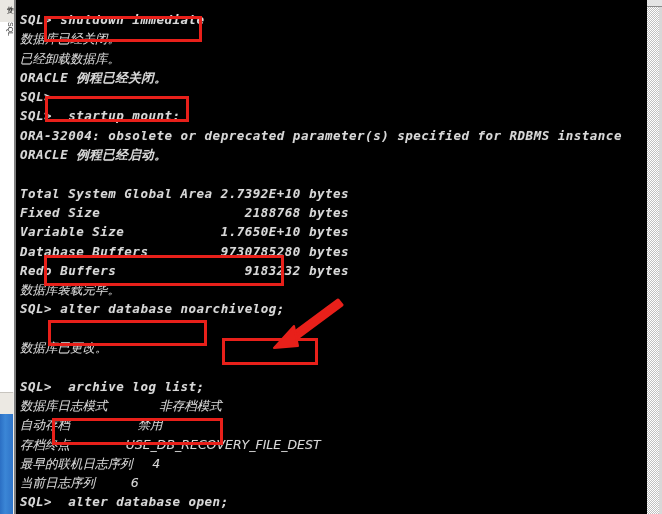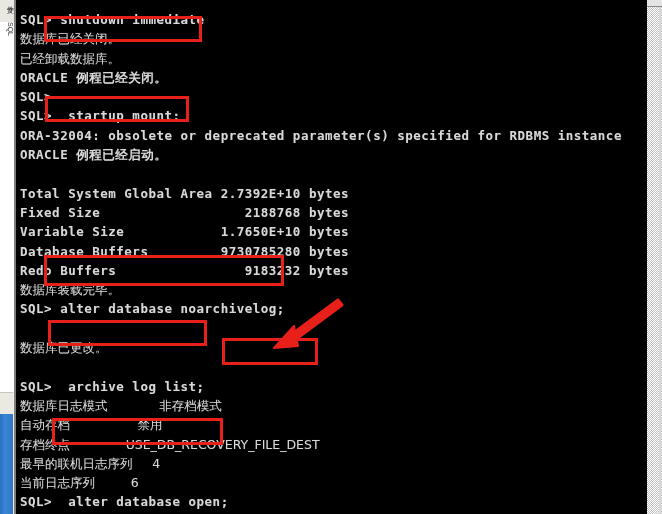--- a/index.html
+++ b/index.html
@@ -139,20 +139,21 @@
     width: 625px;
     height: 500px;
     color: #d8d8d8;
     font-family: "DejaVu Sans Mono", "Liberation Mono", monospace;
     font-size: 12.5px;
     line-height: 19.3px;
     white-space: pre;
     letter-spacing: 0.5px;
     font-weight: bold;
     text-shadow: 0 0 1px rgba(200,200,200,0.28);
+    font-style: italic;
   }
   .line {
     height: 19.3px;
     white-space: pre;
   }
   .cjk {
     font-family: "DejaVu Sans", "Liberation Sans", sans-serif;
     letter-spacing: 0px;
     font-weight: normal;
   }

